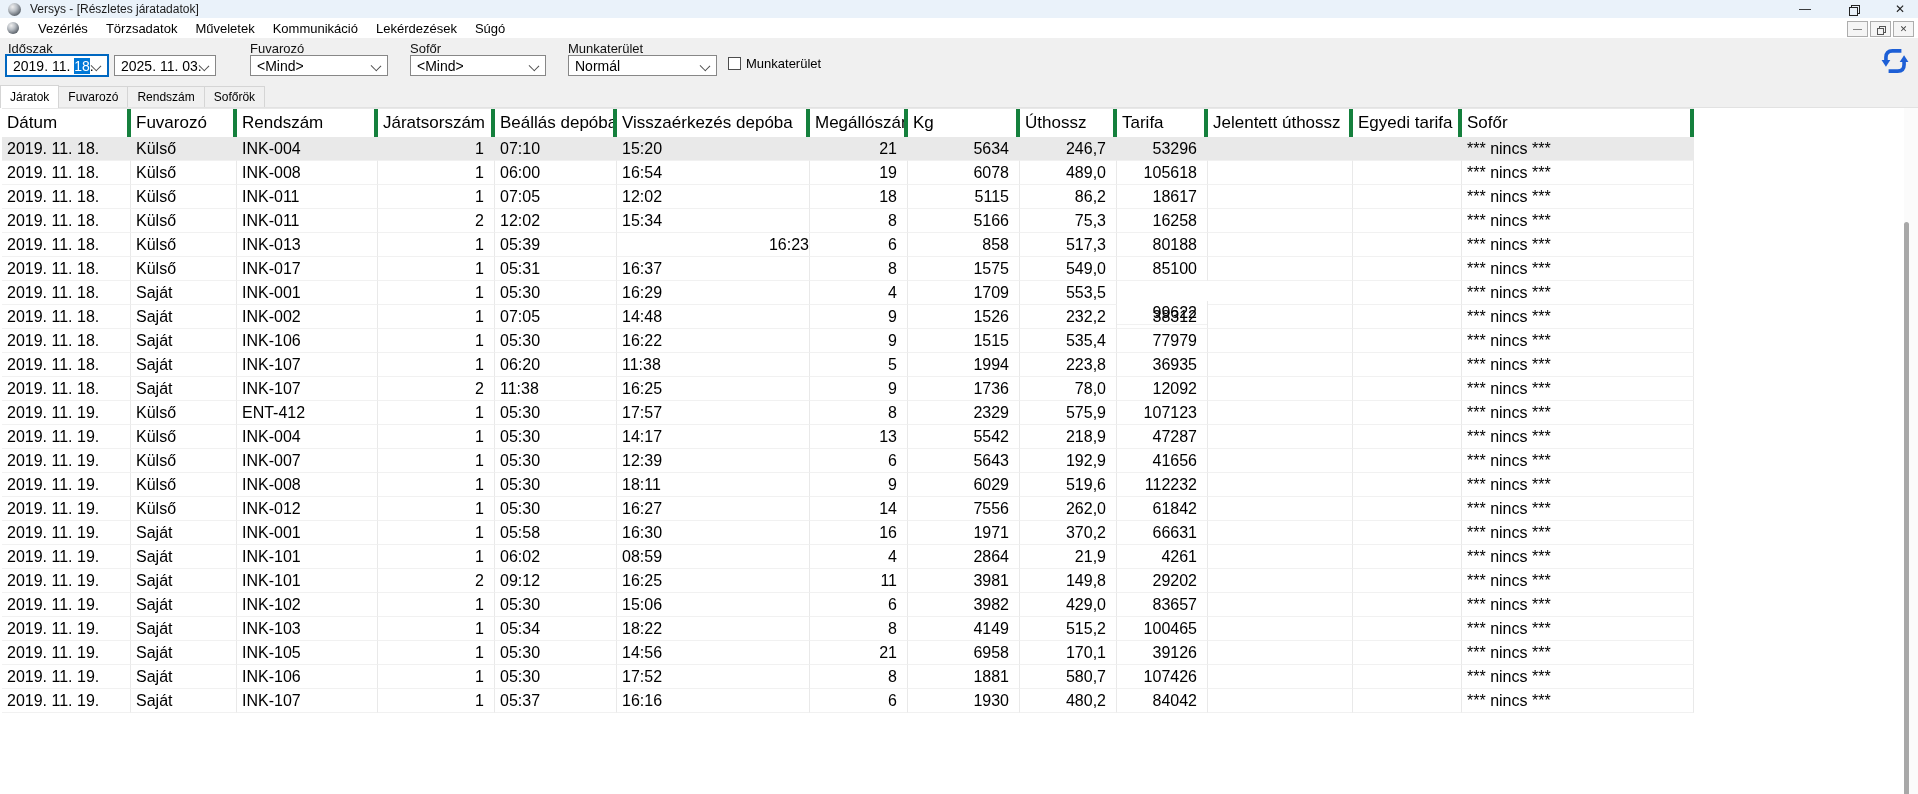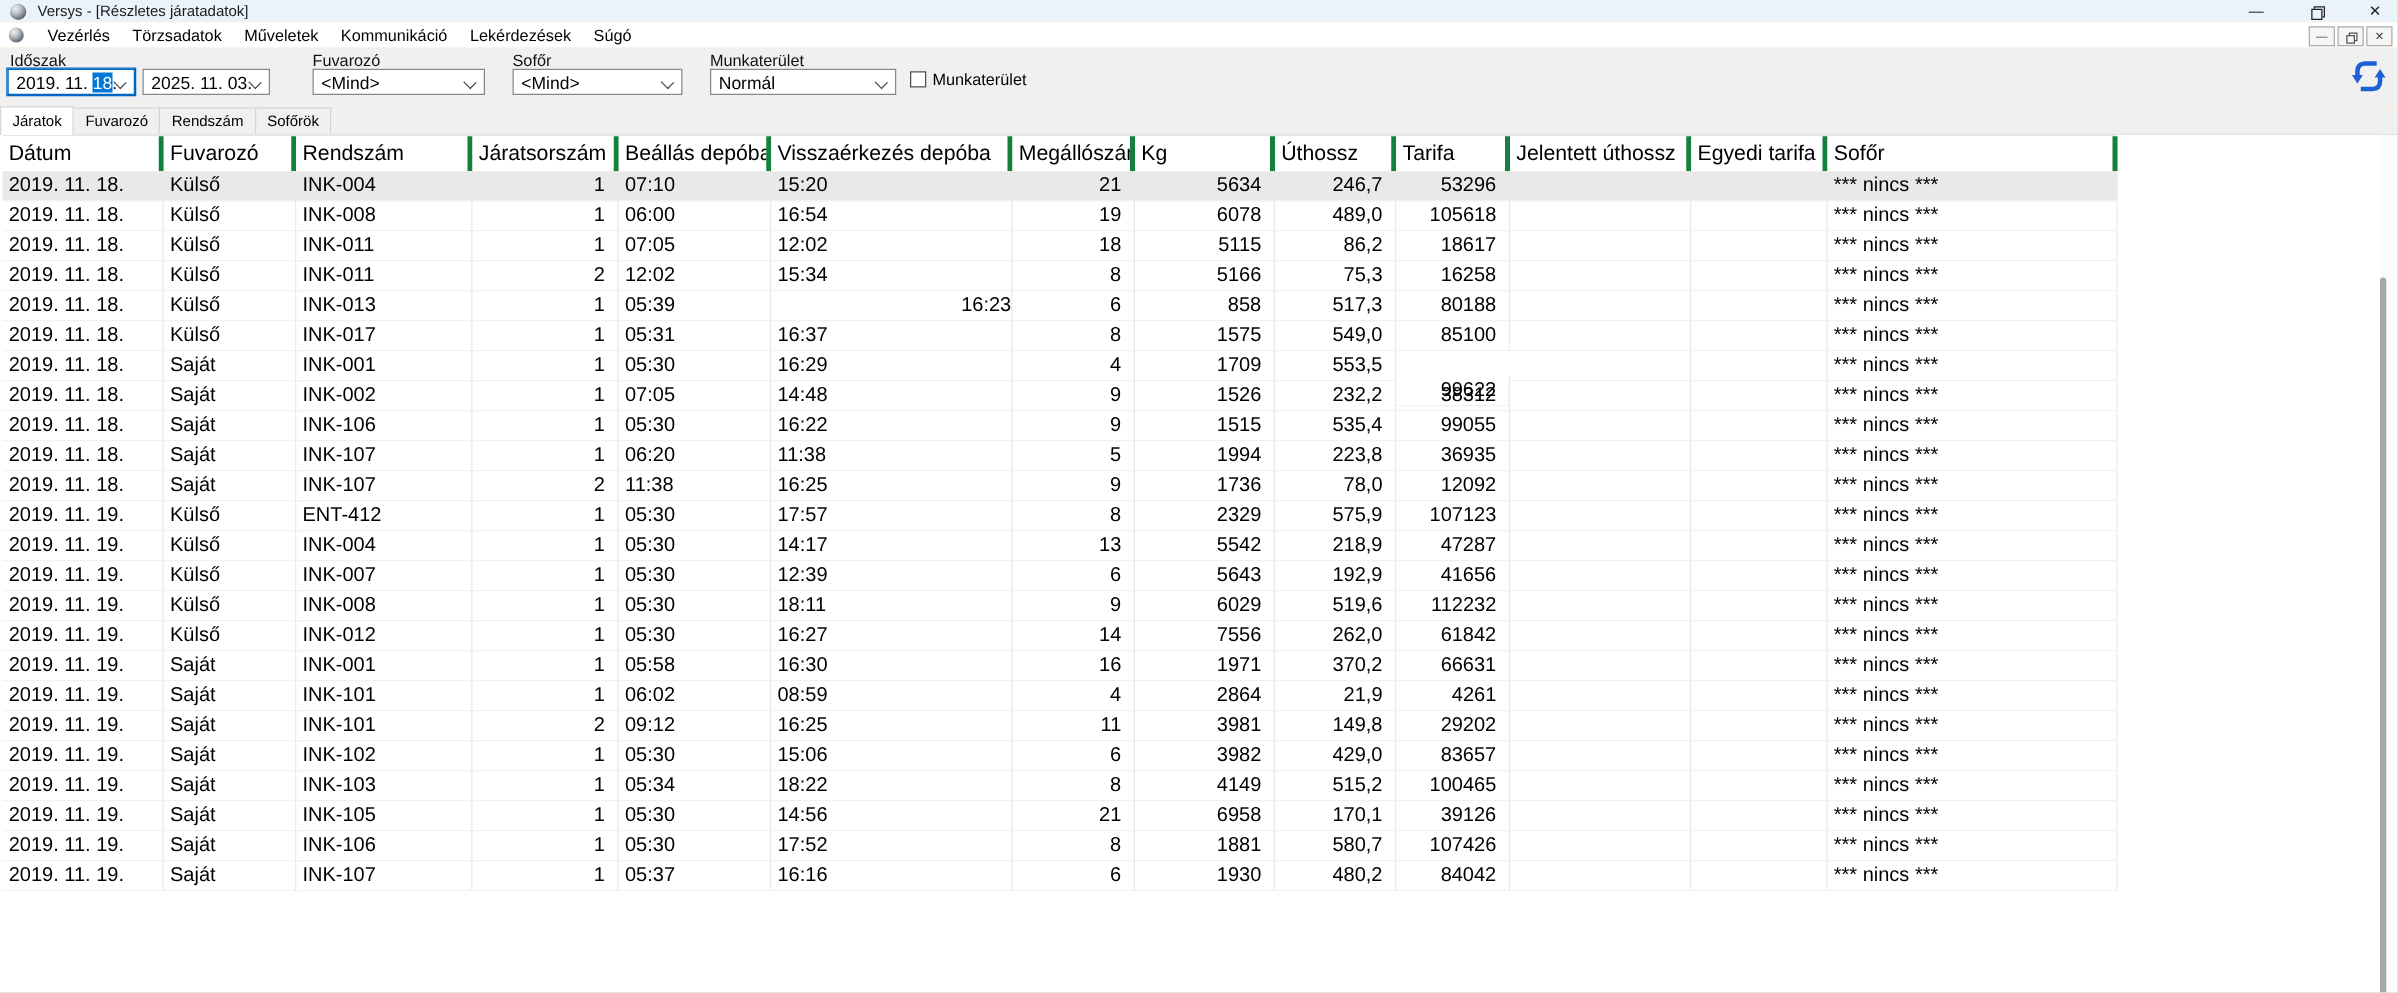--- a/index.html
+++ b/index.html
@@ -298,21 +298,21 @@
           <div class="grow">
             <div class="gcell" style="width: 129px;">2019. 11. 18.</div>
             <div class="gcell" style="width: 106px;">Saját</div>
             <div class="gcell" style="width: 141px;">INK-106</div>
             <div class="gcell r" style="width: 117px;">1</div>
             <div class="gcell" style="width: 122px;">05:30</div>
             <div class="gcell" style="width: 193px;">16:22</div>
             <div class="gcell r" style="width: 98px;">9</div>
             <div class="gcell r" style="width: 112px;">1515</div>
             <div class="gcell r" style="width: 97px;">535,4</div>
-            <div class="gcell r" style="width: 91px;">99055</div>
+            <div class="gcell r" style="width: 91px;">77979</div>
             <div class="gcell r" style="width: 145px;"></div>
             <div class="gcell r" style="width: 109px;"></div>
             <div class="gcell" style="width: 232px;">*** nincs ***</div>
           </div>
           <div class="grow">
             <div class="gcell" style="width: 129px;">2019. 11. 18.</div>
             <div class="gcell" style="width: 106px;">Saját</div>
             <div class="gcell" style="width: 141px;">INK-107</div>
             <div class="gcell r" style="width: 117px;">1</div>
             <div class="gcell" style="width: 122px;">06:20</div>

